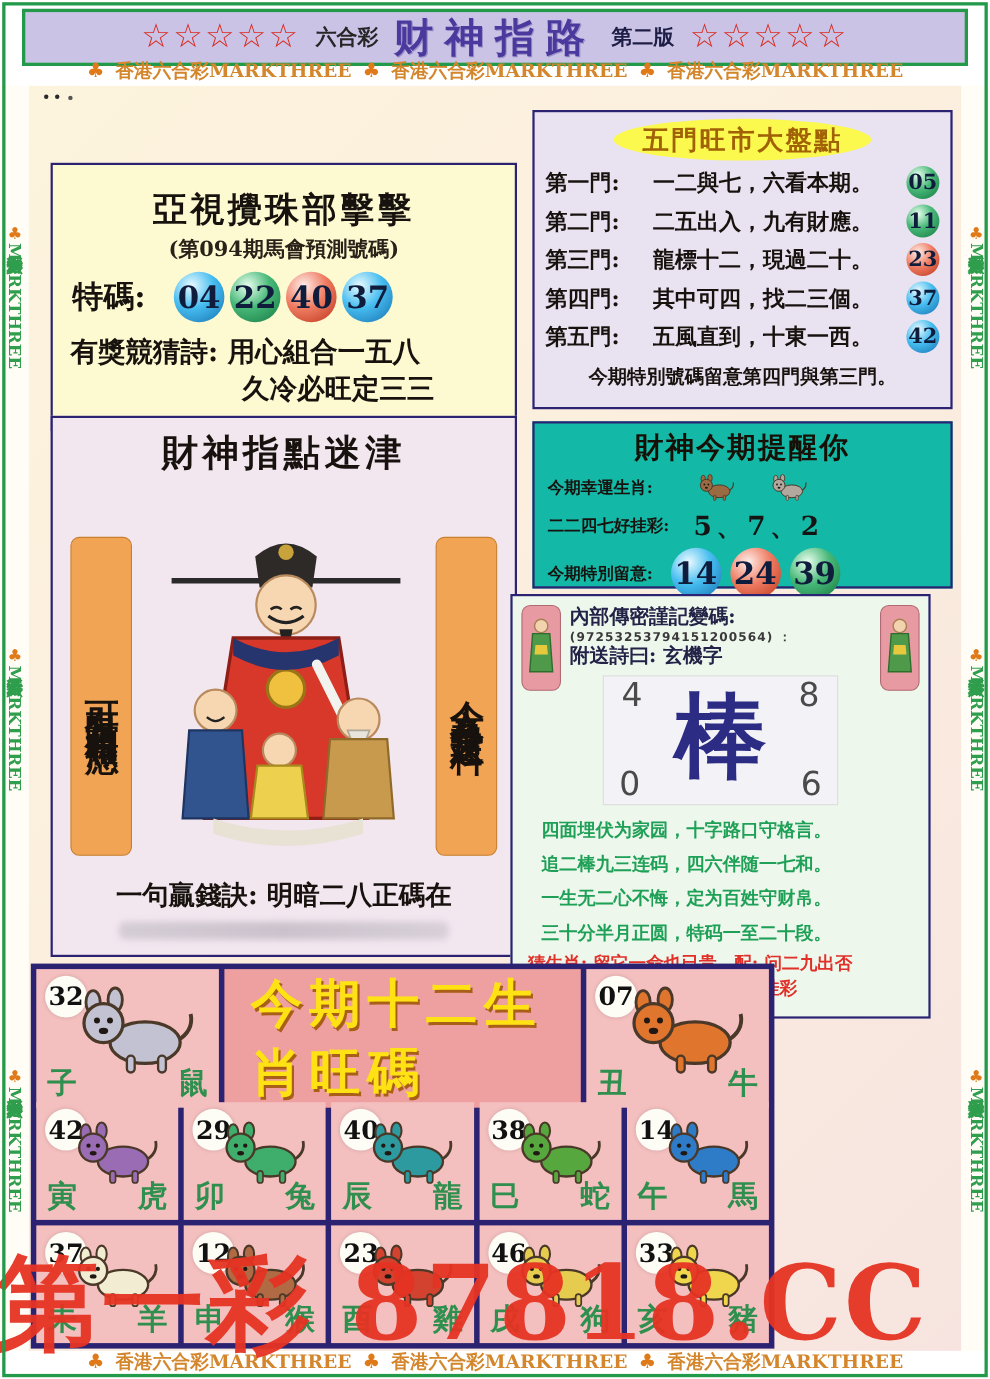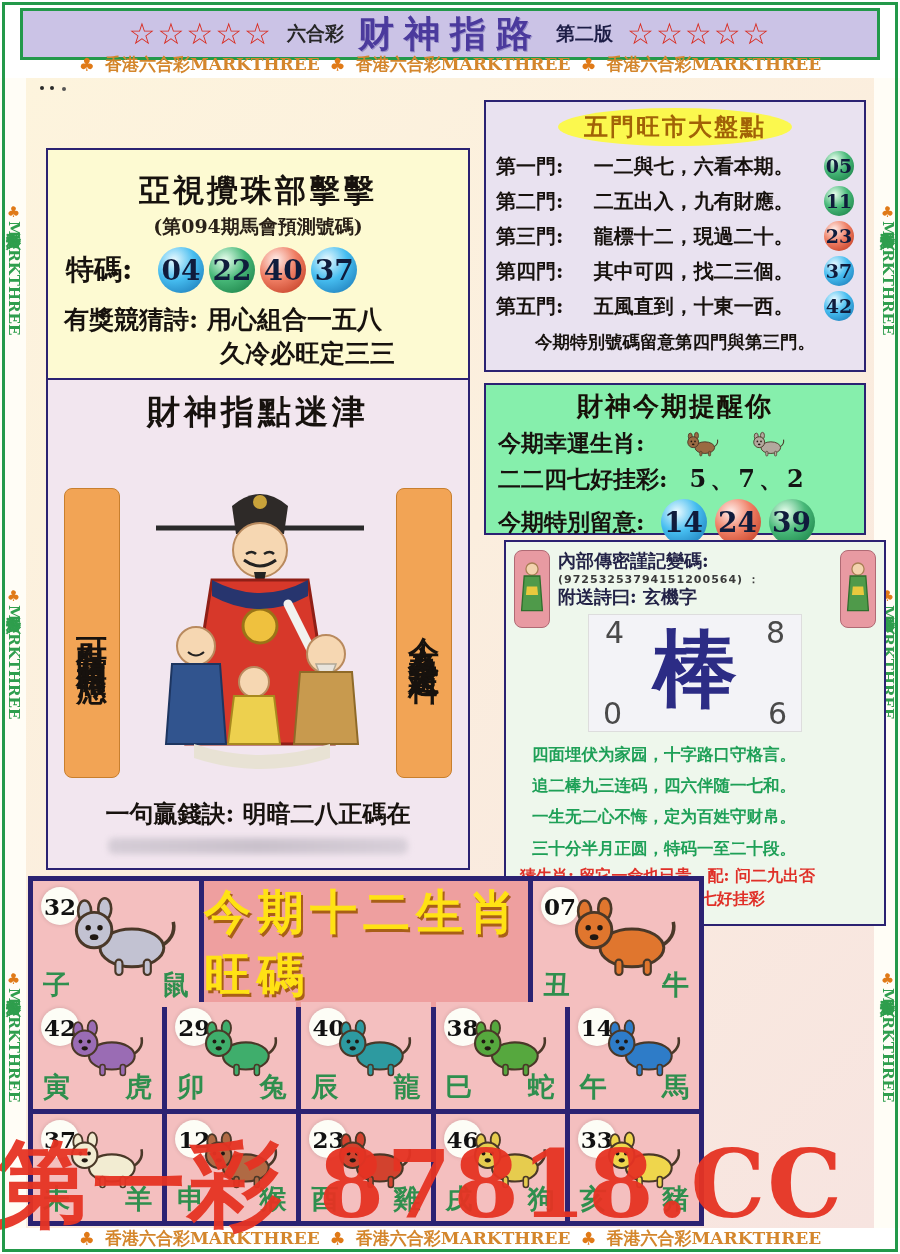--- a/index.html
+++ b/index.html
@@ -75,30 +75,30 @@
   .banner.left{left:16px;} .banner.right{right:16px;}
   .banner span{writing-mode:vertical-rl;text-orientation:upright;font-size:31px;font-weight:bold;
         color:#17120e;font-family:"DejaVu Serif",serif;letter-spacing:6px;}
   .god-wrap{position:absolute;left:86px;top:96px;width:252px;height:312px;}
   .maze-bottom{position:absolute;left:0;right:0;bottom:38px;text-align:center;font-size:24px;
         font-weight:bold;color:#17120e;font-family:"DejaVu Serif",serif;}
   .blur-line{position:absolute;left:60px;right:60px;bottom:14px;height:16px;border-radius:6px;
         background:linear-gradient(90deg,#c9c2cc,#b9b2bd,#cdc6d0);filter:blur(3px);opacity:.7;}
 
   
-  .box-remind{left:484px;top:383px;width:382px;height:152px;background:#86efac;padding:4px 12px;}
+  .box-remind{left:484px;top:383px;width:382px;height:152px;background:#14b8a6;padding:4px 12px;}
   .remind-title{text-align:center;font-size:26px;font-weight:bold;color:#171007;
         font-family:"DejaVu Serif",serif;letter-spacing:2px;}
   .remind-row{display:flex;align-items:center;gap:8px;margin-top:4px;}
-  .remind-label{font-size:23px;font-weight:bold;color:#17120e;font-family:"DejaVu Serif",serif;white-space:nowrap;}
+  .remind-label{font-size:15px;font-weight:bold;color:#17120e;font-family:"DejaVu Serif",serif;white-space:nowrap;}
   .tail-vals{font-size:24px;font-weight:bold;color:#141414;font-family:"DejaVu Serif",serif;letter-spacing:4px;}
   .lucky-icon{width:40px;height:30px;display:inline-block;}
 
   
-  .box-secret{left:504px;top:540px;width:382px;height:386px;background:#eef7ec;border-width:2px;}
+  .box-secret{left:464px;top:540px;width:382px;height:386px;background:#eef7ec;border-width:2px;}
   .side-card{position:absolute;top:8px;width:34px;height:76px;background:#e89aa2;border:1px solid #b06a74;
         border-radius:8px;display:flex;align-items:center;justify-content:center;}
   .side-card.l{left:8px;} .side-card.r{right:8px;}
   .secret-head{margin:8px 52px 0;line-height:1.25;}
   .secret-l1{font-size:18px;font-weight:bold;color:#232347;font-family:"DejaVu Serif",serif;}
   .secret-code{font-size:11px;font-weight:bold;color:#3a3a3a;letter-spacing:1px;}
   .secret-l2{font-size:18px;font-weight:bold;color:#232347;font-family:"DejaVu Serif",serif;}
   .charbox{position:relative;width:212px;height:116px;background:#f3f3f7;margin:6px auto 0;
         box-shadow:0 0 0 1px #ddd;}
   .bigchar{position:absolute;left:0;right:0;top:-4px;text-align:center;font-size:84px;font-weight:bold;
@@ -115,21 +115,21 @@
 
   
   .zgrid{position:absolute;left:28px;top:876px;width:676px;height:350px;background:#2b2272;
         padding:5px;box-sizing:border-box;z-index:6;}
   .zrow{display:grid;gap:5px;margin-bottom:5px;}
   .zrow.r1{grid-template-columns:166px 1fr 166px;height:116px;}
   .zrow.r2,.zrow.r3{grid-template-columns:repeat(5,1fr);height:107px;}
   .zcell{position:relative;background:#f4bfbf;}
   .ztitle{background:#ee9f9f;display:flex;align-items:center;justify-content:center;
         font-size:47px;font-weight:bold;color:#ffe214;font-family:"DejaVu Serif",serif;
-        letter-spacing:6px;text-shadow:2px 3px 0 #a95f17;}
+        letter-spacing:6px;text-shadow:2px 3px 0 #a95f17;padding-left:24px;}
   .znum{position:absolute;left:8px;top:6px;width:38px;height:38px;border-radius:50%;background:#fdfdf6;
         display:flex;align-items:center;justify-content:center;font-size:23px;font-weight:bold;
         color:#111;font-family:"DejaVu Serif",serif;box-shadow:0 0 4px rgba(0,0,0,.15);}
   .zicon{position:absolute;left:28px;right:8px;top:8px;bottom:24px;}
   .zbranch{position:absolute;left:10px;bottom:4px;font-size:27px;font-weight:bold;color:#2f8f4e;
         font-family:"DejaVu Serif",serif;}
   .zname{position:absolute;right:10px;bottom:4px;font-size:27px;font-weight:bold;color:#2f8f4e;
         font-family:"DejaVu Serif",serif;}
 
   

